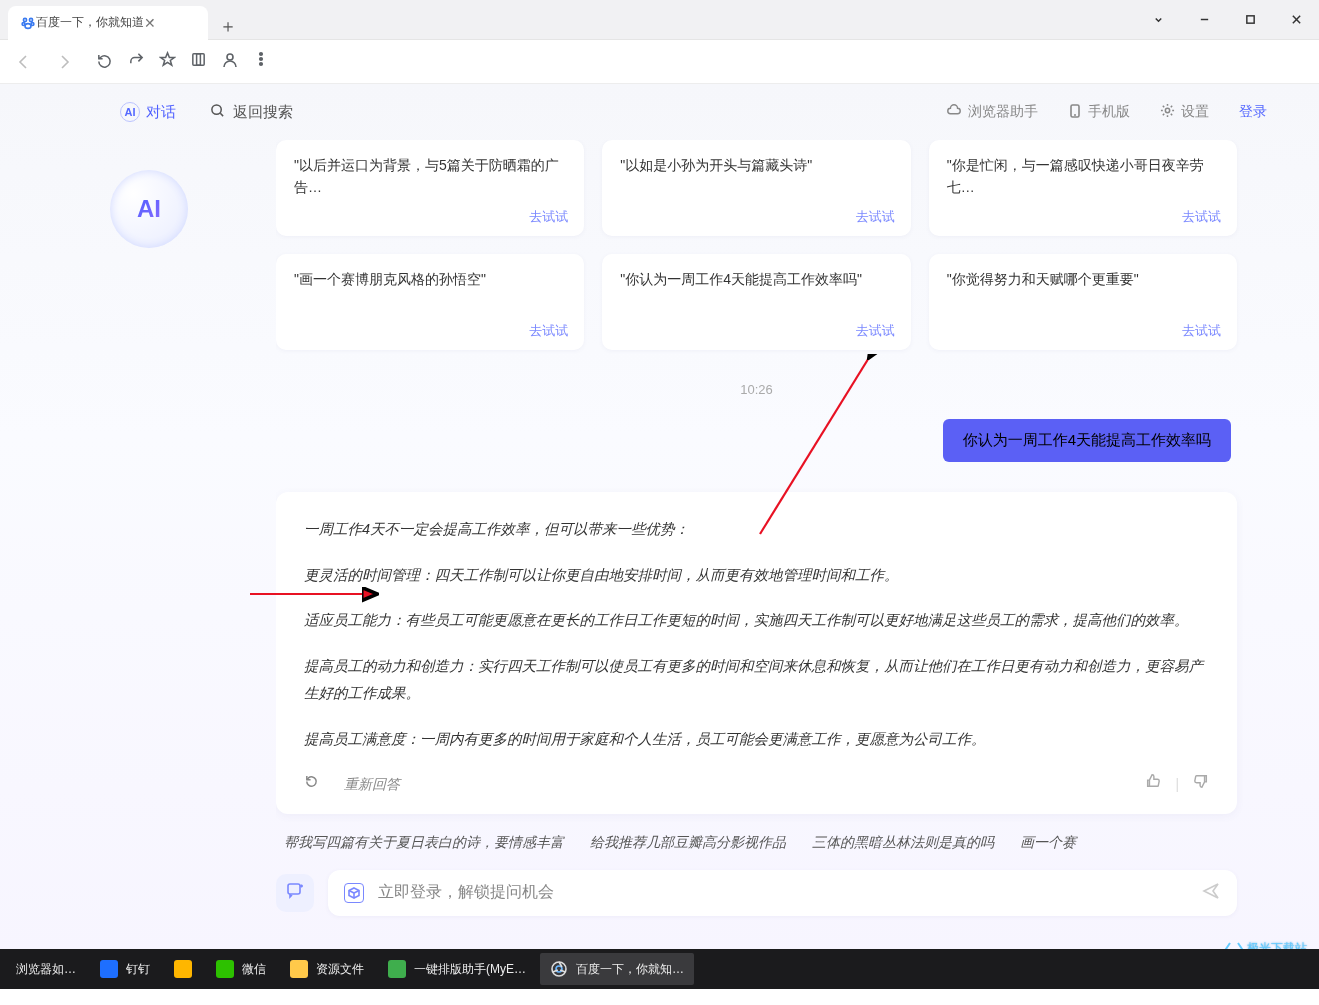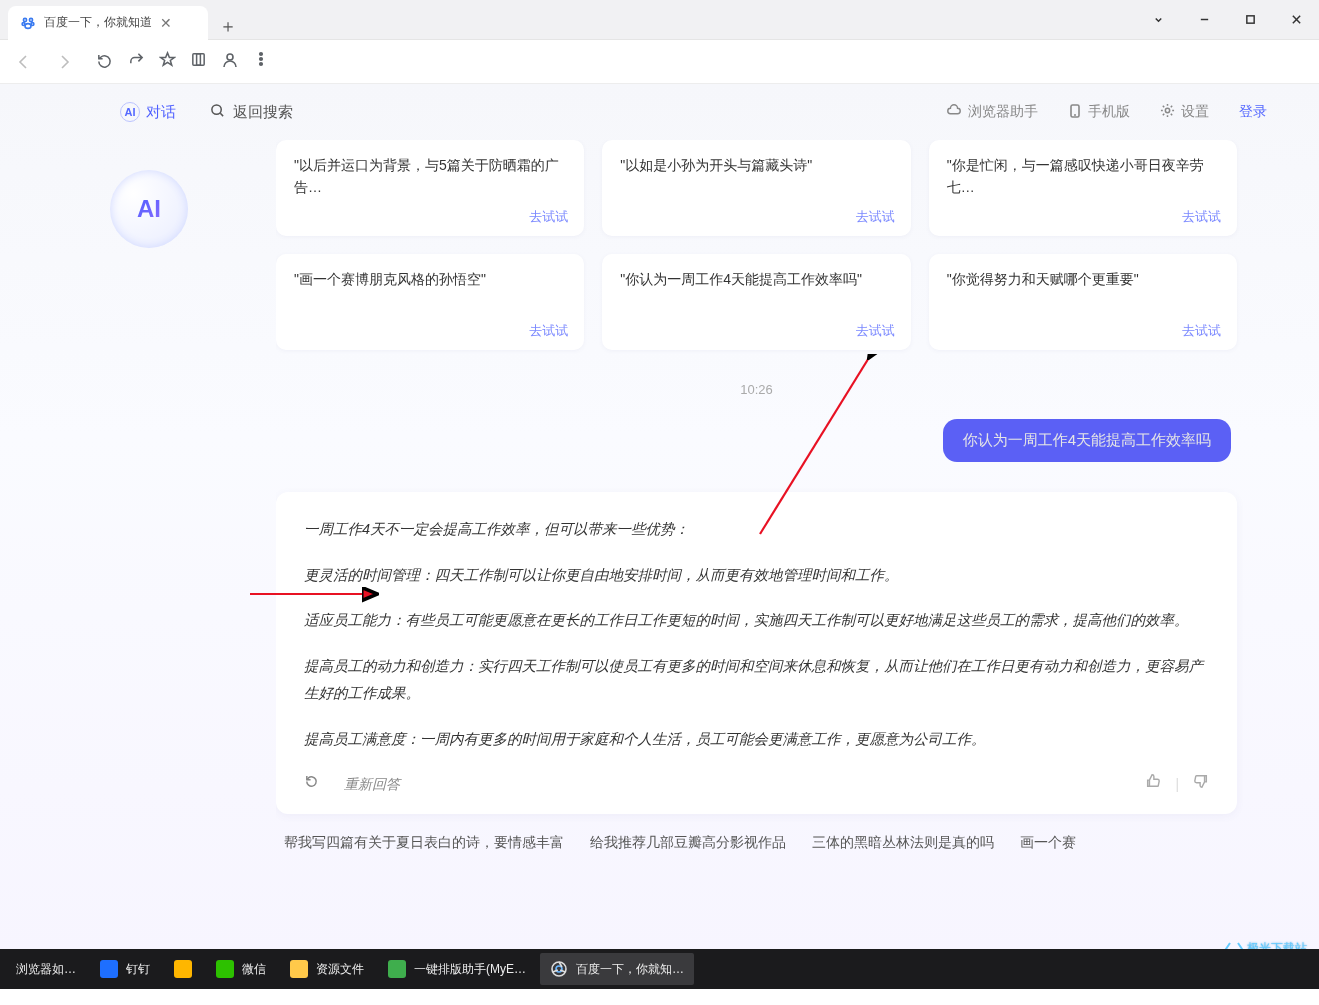--- a/index.html
+++ b/index.html
@@ -1,21 +1,21 @@
 <!DOCTYPE html>
 <html><head>
 <meta charset="utf-8">
 <style>
 * { margin:0; padding:0; box-sizing:border-box; font-family:"Microsoft YaHei","PingFang SC",Arial,sans-serif; }
 html,body { width:1319px; height:1005px; overflow:hidden; background:#fff; }
 
 
 .browser-top { height:40px; background:#f1f1f3; display:flex; align-items:center; border-bottom:1px solid #e5e5e5; }
 .tab-area { display:flex; align-items:flex-end; height:40px; padding-left:8px; }
-.tab { display:flex; align-items:center; height:34px; background:#fff; border-radius:8px 8px 0 0; padding:0 12px; margin-top:6px; min-width:200px; gap:8px; font-size:12px; color:#444; }
+.tab { display:flex; align-items:center; height:34px; background:#fff; border-radius:8px 8px 0 0; padding:0 12px; margin-top:6px; min-width:200px; gap:0; font-size:12px; color:#444; }
 .tab .favicon { width:16px; height:16px; display:flex; align-items:center; justify-content:center; color:#3a7af0; }
 .tab .close { color:#777; font-size:14px; }
 .newtab { width:28px; height:28px; display:flex; align-items:center; justify-content:center; color:#555; font-size:18px; margin-left:6px; }
 .window-ctrls { margin-left:auto; display:flex; }
 .window-ctrls .wc { width:46px; height:40px; display:flex; align-items:center; justify-content:center; color:#333; }
 .window-ctrls svg { width:11px; height:11px; }
 
 .addr-bar { height:44px; background:#fff; display:flex; align-items:center; padding:0 8px; gap:8px; border-bottom:1px solid #ededed; }
 .addr-bar .nbtn { width:32px; height:32px; display:flex; align-items:center; justify-content:center; color:#5f6368; border-radius:50%; }
 .addr-bar .nbtn.disabled { color:#bdbdbd; }
@@ -41,30 +41,30 @@
 
 .main-col { flex:1; display:flex; flex-direction:column; padding-right:30px; overflow:hidden; }
 
 .cards-row { display:flex; gap:18px; margin-bottom:18px; }
 .cardx { flex:1; background:#fff; border-radius:10px; padding:14px 18px 14px 18px; box-shadow:0 1px 4px rgba(80,90,150,.06); display:flex; flex-direction:column; min-height:96px; position:relative; }
 .cardx .ctitle { font-size:14px; color:#333; line-height:1.6; }
 .cardx .try { position:absolute; right:16px; bottom:10px; color:#7a88ff; font-size:13px; }
 
 .tstamp { text-align:center; color:#aaa; font-size:13px; margin:14px 0 22px; }
 
-.user-bubble { align-self:flex-end; background:#5b60f5; color:#e5e5e5; padding:12px 20px; border-radius:14px; font-size:15px; margin-bottom:30px; margin-right:6px; }
+.user-bubble { align-self:flex-end; background:#5b60f5; color:#000000; padding:12px 20px; border-radius:6px; font-size:15px; margin-bottom:30px; margin-right:6px; }
 
 .ai-answer { background:#fff; border-radius:12px; padding:24px 28px 16px; box-shadow:0 2px 8px rgba(80,90,150,.06); font-size:14.5px; color:#333; line-height:1.9;font-style:italic; }
 .ai-answer p { margin-bottom:18px; }
 .ai-answer .footer { display:flex; align-items:center; margin-top:6px; color:#888; font-size:14px; }
 .ai-answer .footer .regen { display:flex; align-items:center; gap:25px; }
 .ai-answer .footer .likes { margin-left:auto; display:flex; gap:14px; color:#aaa; }
 .ai-answer .footer .likes .sep { color:#ddd; }
 
-.chips-row { display:flex; gap:26px; overflow:hidden; white-space:nowrap; padding:20px 8px 12px; font-size:14px; color:#555; }
+.chips-row { display:flex; gap:26px; overflow:hidden; white-space:nowrap; padding:20px 8px 12px; font-size:14px; color:#555;font-style:italic; }
 
 .input-row { display:flex; align-items:center; gap:14px; padding:6px 0 0; }
 .new-chat-btn { width:38px; height:38px; border-radius:10px; background:#eef0ff; display:flex; align-items:center; justify-content:center; color:#7a88ff; font-size:18px; }
 .prompt-box { flex:1; height:46px; background:#fff; border-radius:12px; display:flex; align-items:center; padding:0 16px; gap:14px; box-shadow:0 1px 4px rgba(80,90,150,.06); color:#888; }
 .prompt-box .cube { width:20px; height:20px; border:1.5px solid #7a88ff; border-radius:4px; display:flex; align-items:center; justify-content:center; color:#7a88ff; font-size:11px; }
 .prompt-box .send { margin-left:auto; color:#ccc; }
 
 
 .arrow1,.arrow2 { position:absolute; pointer-events:none; }
 
@@ -274,20 +274,41 @@
         </div>
       </div>
 
       <div class="chips-row">
         <span>帮我写四篇有关于夏日表白的诗，要情感丰富</span>
         <span>给我推荐几部豆瓣高分影视作品</span>
         <span>三体的黑暗丛林法则是真的吗</span>
         <span>画一个赛</span>
       </div>
 
+      <div class="input-row">
+        <div class="new-chat-btn">
+          <span><svg width="18" height="18" viewBox="0 0 18 18">
+                <rect x="2" y="3" width="12" height="10" rx="2"></rect>
+                <path d="M6 14l-2 2v-3"></path>
+                <path d="M14 5h3M15.5 3.5v3" stroke-width="1.4"></path>
+              </svg></span>
+        </div>
+        <div class="prompt-box">
+          <span class="cube">
+              <svg width="12" height="12" viewBox="0 0 12 12">
+                <path d="M6 1l5 2.5v5L6 11 1 8.5v-5z"></path>
+                <path d="M1 3.5L6 6l5-2.5M6 6v5"></path>
+              </svg>
+            </span>
+          <span>立即登录，解锁提问机会</span>
+          <span class="send"><svg width="20" height="20" viewBox="0 0 20 20">
+                <path d="M3 10l14-7-5 7 5 7z"></path>
+              </svg></span>
+        </div>
+      </div>
 
     </div>
   </div>
 
   <svg class="arrow1" style="left:740px; top:270px;" width="200" height="190">
     <defs>
         <marker id="ah1" markerWidth="8" markerHeight="8" refX="6" refY="3" orient="auto">
           <path d="M0 0L7 3L0 6z" fill="#e81123"></path>
         </marker>
       </defs>

